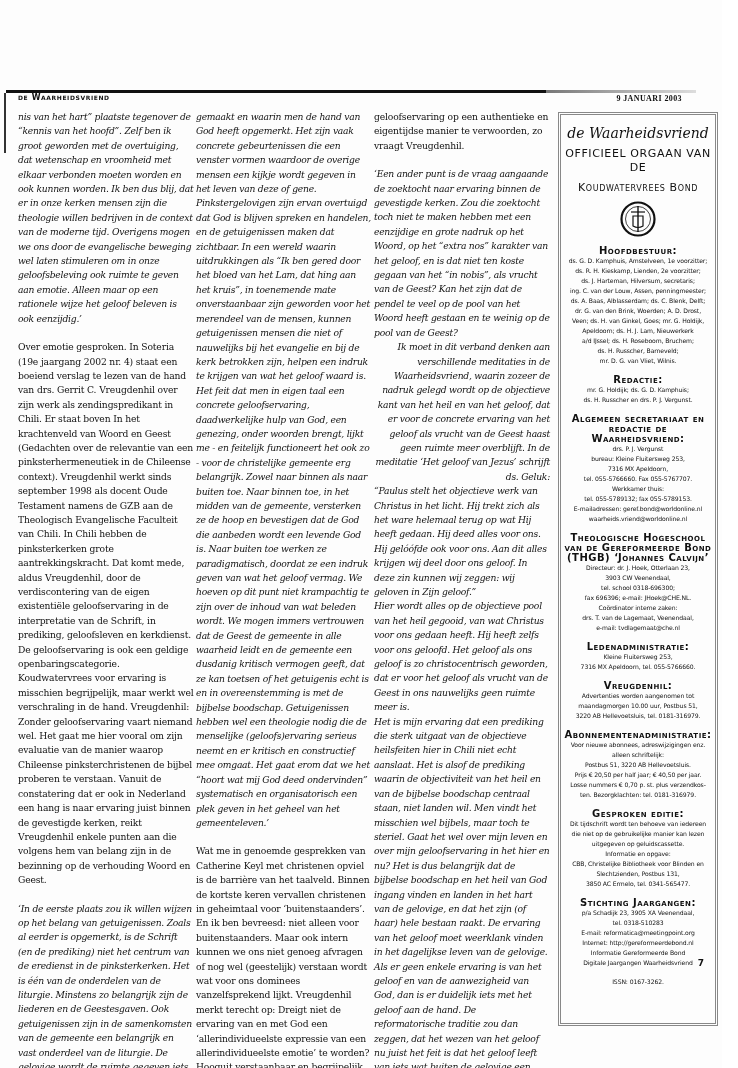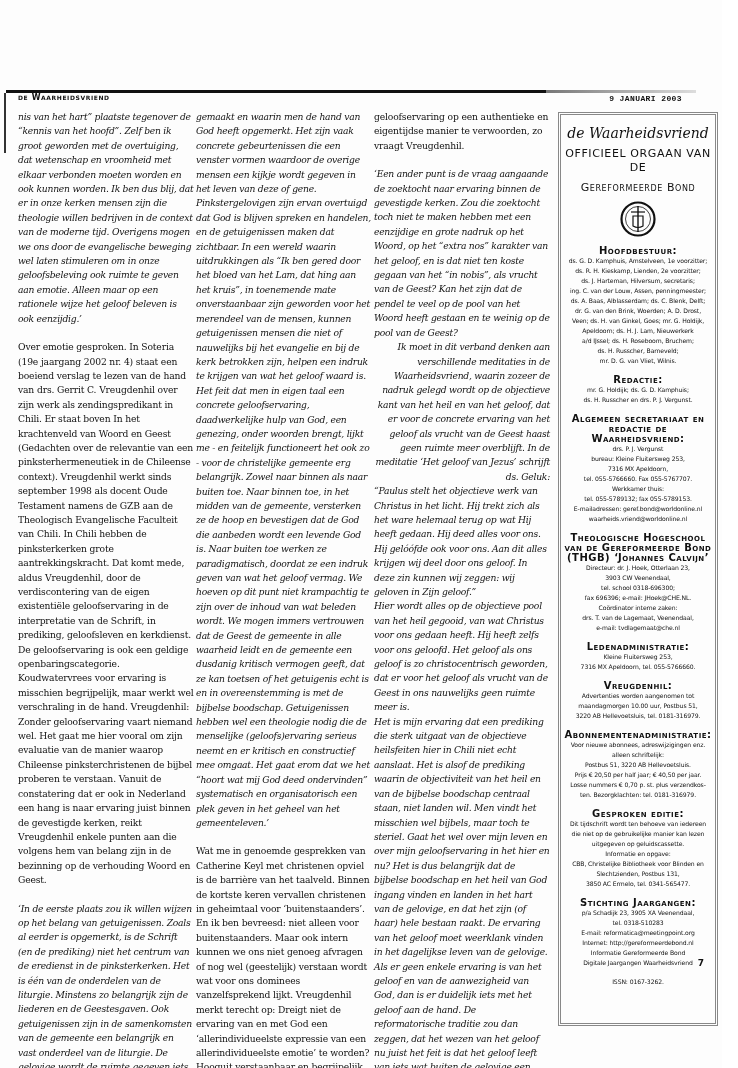--- a/index.html
+++ b/index.html
@@ -2,21 +2,21 @@
 <html><head>
 <meta charset="utf-8">
 <style>
   html, body { margin: 0; padding: 0; background: #ffffff; }
   body { width: 738px; height: 1068px; position: relative; overflow: hidden; font-family: "DejaVu Serif", serif; color: #111; }
   .page { position: absolute; left: 0; top: 0; width: 722px; height: 1068px; background: #fdfdfd; }
   .top-rule { position: absolute; left: 6px; top: 90px; width: 540px; height: 3px; background: #111; }
   .top-rule-fade { position: absolute; left: 546px; top: 90px; width: 150px; height: 3px; background: linear-gradient(90deg, #777, #ddd); }
   .left-edge { position: absolute; left: 4px; top: 93px; width: 2px; height: 60px; background: #333; }
   .masthead { position: absolute; left: 18px; top: 93px; font-family: "DejaVu Sans", sans-serif; font-size: 8px; font-weight: bold; letter-spacing: 0.6px; font-variant: small-caps; color: #111; }
-  .date { position: absolute; right: 40px; top: 94px; font-family: Liberation Mono, monospace; font-size: 8px; font-weight: bold; letter-spacing: 0.4px; }
+  .date { position: absolute; right: 40px; top: 94px; font-family: Liberation Serif, serif; font-size: 8px; font-weight: bold; letter-spacing: 0.4px; }
   .col { position: absolute; top: 110px; width: 176px; font-size: 9.2px; line-height: 14.4px; }
   .col1 { left: 18px; }
   .col2 { left: 196px; }
   .col3 { left: 374px; }
   .col p { margin: 0 0 14px 0; }
   .col p.tight { margin: 0; }
   .it { font-style: italic; font-family: "DejaVu Serif", serif; letter-spacing: -0.25px; }
   .rm { letter-spacing: -0.15px; }
   .box { position: absolute; left: 558px; top: 112px; width: 160px; height: 914px; border: 3px double #888; padding: 0; box-sizing: border-box; font-family: "DejaVu Sans", sans-serif; text-align: center; color: #111; }
   .box-title { margin-top: 10px; font-family: "DejaVu Serif", serif; font-style: italic; font-size: 14px; }
@@ -50,21 +50,21 @@
       <p class="it tight" style="text-align: left;">‘Een ander punt is de vraag aangaande de zoektocht naar ervaring binnen de gevestigde kerken. Zou die zoektocht toch niet te maken hebben met een eenzijdige en grote nadruk op het Woord, op het “extra nos” karakter van het geloof, en is dat niet ten koste gegaan van het “in nobis”, als vrucht van de Geest? Kan het zijn dat de pendel te veel op de pool van het Woord heeft gestaan en te weinig op de pool van de Geest?</p>
       <p class="it tight" style="text-align: right;">Ik moet in dit verband denken aan verschillende meditaties in de Waarheidsvriend, waarin zozeer de nadruk gelegd wordt op de objectieve kant van het heil en van het geloof, dat er voor de concrete ervaring van het geloof als vrucht van de Geest haast geen ruimte meer overblijft. In de meditatie ‘Het geloof van Jezus’ schrijft ds. Geluk:</p>
       <p class="it tight" style="text-align: left; font-style: italic;">“Paulus stelt het objectieve werk van Christus in het licht. Hij trekt zich als het ware helemaal terug op wat Hij heeft gedaan. Hij deed alles voor ons. Hij gelóófde ook voor ons. Aan dit alles krijgen wij deel door ons geloof. In deze zin kunnen wij zeggen: wij geloven in Zijn geloof.”</p>
       <p class="it tight" style="text-align: left;">Hier wordt alles op de objectieve pool van het heil gegooid, van wat Christus voor ons gedaan heeft. Hij heeft zelfs voor ons geloofd. Het geloof als ons geloof is zo christocentrisch geworden, dat er voor het geloof als vrucht van de Geest in ons nauwelijks geen ruimte meer is.</p>
       <p class="it tight" style="text-align: left;">Het is mijn ervaring dat een prediking die sterk uitgaat van de objectieve heilsfeiten hier in Chili niet echt aanslaat. Het is alsof de prediking waarin de objectiviteit van het heil en van de bijbelse boodschap centraal staan, niet landen wil. Men vindt het misschien wel bijbels, maar toch te steriel. Gaat het wel over mijn leven en over mijn geloofservaring in het hier en nu? Het is dus belangrijk dat de bijbelse boodschap en het heil van God ingang vinden en landen in het hart van de gelovige, en dat het zijn (of haar) hele bestaan raakt. De ervaring van het geloof moet weerklank vinden in het dagelijkse leven van de gelovige. Als er geen enkele ervaring is van het geloof en van de aanwezigheid van God, dan is er duidelijk iets met het geloof aan de hand. De reformatorische traditie zou dan zeggen, dat het wezen van het geloof nu juist het feit is dat het geloof leeft van iets wat buiten de gelovige een realiteit is. Het geloof hangt niet af van ervaring, maar van de objectiviteit van het heil. Het is in zoverre waar, dat de waarde en waarheid van het geloof niet afhangen</p>
     </div>
 
   <div class="box">
     <div class="box-title">de Waarheidsvriend</div>
     <div class="box-subtitle">OFFICIEEL ORGAAN VAN DE</div>
-    <div class="box-subtitle">Gereformeerde Bond</div>
+    <div class="box-subtitle">Koudwatervrees Bond</div>
     <svg class="logo" viewBox="0 0 36 36">
       <circle cx="18" cy="18" r="16.5" fill="none" stroke="#111" stroke-width="2.2"></circle>
       <circle cx="18" cy="18" r="12.5" fill="none" stroke="#111" stroke-width="0.8"></circle>
       <line x1="18" y1="5" x2="18" y2="31" stroke="#111" stroke-width="1.4"></line>
       <line x1="11" y1="11" x2="25" y2="11" stroke="#111" stroke-width="1.2"></line>
       <path d="M13 15 L13 25 Q18 28 23 25 L23 15 Z" fill="none" stroke="#111" stroke-width="1.2"></path>
     </svg>
     <div id="colophon-sections">
         <div class="sec-h">Hoofdbestuur:</div>
         <div class="sec-line">ds. G. D. Kamphuis, Amstelveen, 1e voorzitter;</div>

